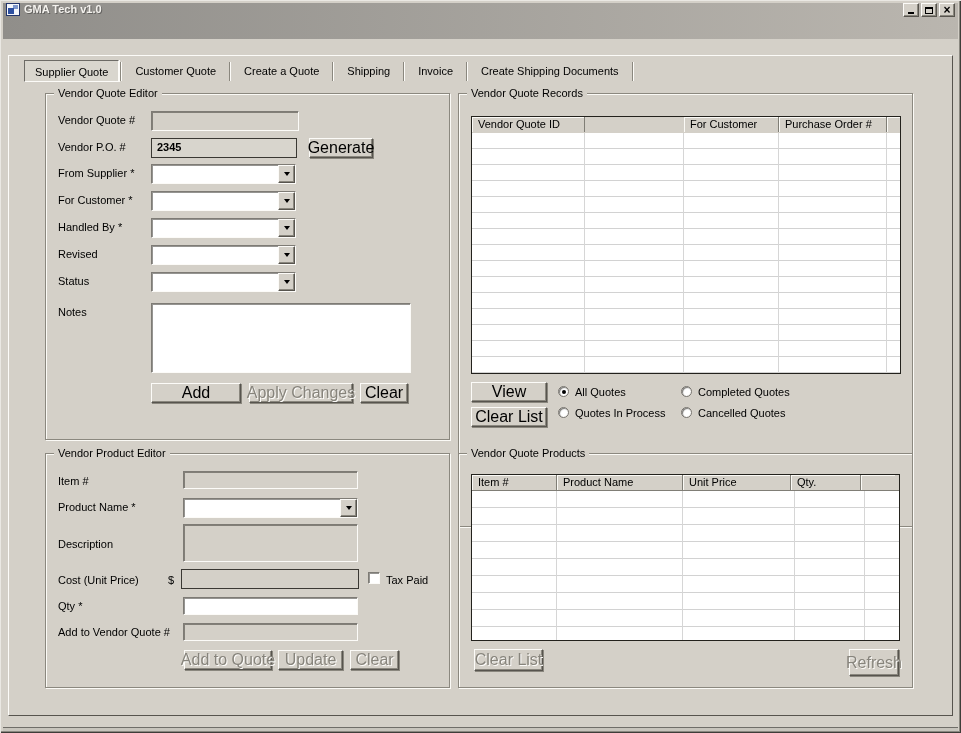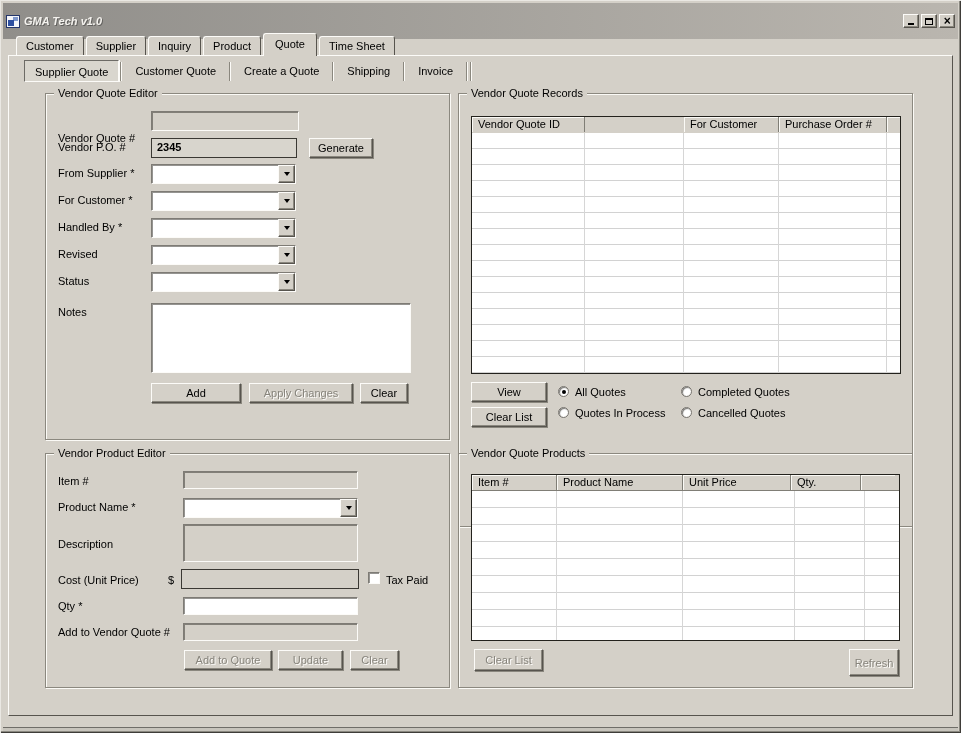--- a/index.html
+++ b/index.html
@@ -8,21 +8,21 @@
 
   .window {
     position:relative; width:961px; height:733px; background:#d4d0c8; overflow:hidden;
     box-shadow: inset 1px 1px 0 #eae8e3, inset -1px -1px 0 #3f3d39, inset -2px -2px 0 #8a8880;
   }
 
   
   .titlebar {
     position:absolute; left:3px; top:3px; width:955px; height:36px;
     background:linear-gradient(to right,#908e8a,#bab6af);
-    display:flex; align-items:center; padding:0 3px;font-style:italic;
+    display:flex; padding:0 3px;
   }
   .app-icon { position:relative; width:14px; height:13px; margin-right:4px;
     background:#f4f6fa; border:1px solid #23356b; }
   .app-icon::after { content:""; position:absolute; left:1px; bottom:1px; width:6px; height:6px;
     background:#2d4fa0; }
   .app-icon::before { content:""; position:absolute; right:1px; top:1px; width:5px; height:4px;
     background:#7e97cc; }
   .title-text { color:#f4f2ee; font-weight:bold; text-shadow:1px 1px 0 rgba(40,40,40,.45); }
   .tb-btns { margin-left:auto; display:flex; gap:2px; }
   .tb-btn {
@@ -94,21 +94,21 @@
     display:flex; align-items:center; justify-content:center;
   }
   .tri { width:0; height:0; border-left:3px solid transparent; border-right:3px solid transparent; border-top:4px solid #000; }
 
   
   .btn {
     position:absolute; background:#d4d0c8; display:flex; align-items:center; justify-content:center;
     border-top:1px solid #fcfbf8; border-left:1px solid #fcfbf8;
     border-bottom:1px solid #57544e; border-right:1px solid #57544e;
     box-shadow: inset -1px -1px 0 #8a877e, 1px 1px 0 #8a877e;
-    font-size:11px; white-space:nowrap;
+    font-size:16px; white-space:nowrap;
   }
   .btn.disabled { color:#87847c; text-shadow:1px 1px 0 #fdfcfa; }
 
   
   .grid { position:absolute; background:#fff; border:1px solid #23221d; }
   .grid-header { display:flex; border-bottom:1px solid #807e76; background:#d4d0c8; }
   .gh-cell {
     height:15px; line-height:15px; padding-left:6px; overflow:hidden; white-space:nowrap;
     background:#d4d0c8; border-right:1px solid #807e76;
     box-shadow: inset 1px 1px 0 #fbfaf6;
@@ -143,49 +143,42 @@
         </span>
       <span class="tb-btn">
           <span class="glyph-max"></span>
         </span>
       <span class="tb-btn">
           <span class="glyph-close">×</span>
         </span>
     </span>
   </div>
 
-  <div class="main-tabs">
-    <div class="tab">Customer</div>
-    <div class="tab">Supplier</div>
-    <div class="tab">Inquiry</div>
-    <div class="tab">Product</div>
-    <div class="tab selected">Quote</div>
-    <div class="tab">Time Sheet</div>
-  </div>
 
   <div class="page">
 
     <div class="sub-tabs">
       <div class="subtab selected">Supplier Quote</div>
       <span class="sep"></span>
       <div class="subtab">Customer Quote</div>
       <span class="sep"></span>
       <div class="subtab">Create a Quote</div>
       <span class="sep"></span>
       <div class="subtab">Shipping</div>
       <span class="sep"></span>
       <div class="subtab">Invoice</div>
       <span class="sep"></span>
+      <div class="subtab">Create Shipping Documents</div>
       <span class="sep"></span>
     </div>
 
     <div class="group" style="left:36px; top:37px; width:405px; height:347px;">
       <span class="legend">Vendor Quote Editor</span>
 
-      <span class="lbl" style="left:12px; top:20px;margin-top:18px;">Vendor Quote #</span>
+      <span class="lbl" style="left:12px; top:20px;">Vendor Quote #</span>
       <div class="field sunken disabledfield" style="left:105px; top:17px; width:148px; height:20px;"></div>
 
       <span class="lbl" style="left:12px; top:47px;">Vendor P.O. #</span>
       <div class="flatfield bold" style="left:105px; top:44px; width:146px; height:20px;">2345</div>
       <div class="btn" style="left:263px; top:44px; width:64px; height:20px;">Generate</div>
 
       <span class="lbl" style="left:12px; top:73px;">From Supplier *</span>
       <div class="combo sunken" style="left:105px; top:70px; width:145px; height:20px;">
         <span class="arrow-btn">
             <span class="tri"></span>

